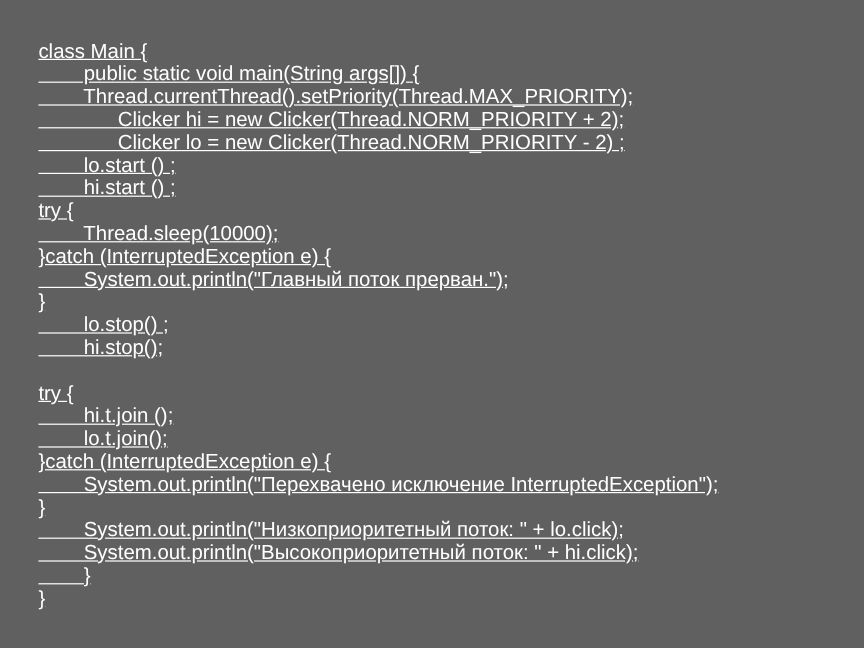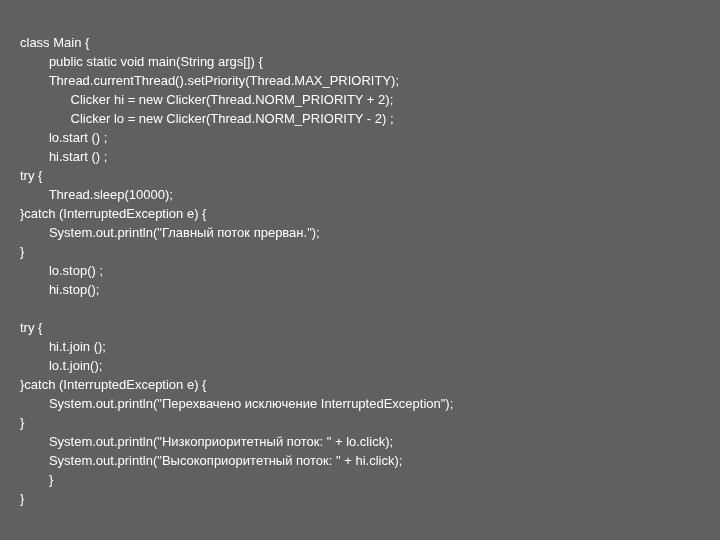--- a/index.html
+++ b/index.html
@@ -5,25 +5,26 @@
   html, body {
     margin: 0;
     padding: 0;
     width: 720px;
     height: 540px;
     background: #606060;
     overflow: hidden;
   }
   .code-area {
     font-family: Arial, Helvetica, sans-serif;
-    font-size: 13px;
+    font-size: 17px;
     line-height: 19px;
     color: #ffffff;
     white-space: pre;
-    padding: 14px 0 0 20px;
+    padding: 14px 0 0 32px;
+    text-decoration: underline;
   }
 </style>
 </head>
 <body>
 
 <div class="code-area">
 <span>class Main {</span>
 <span>        public static void main(String args[]) {</span>
 <span>        Thread.currentThread().setPriority(Thread.MAX_PRIORITY);</span>
 <span>              Clicker hi = new Clicker(Thread.NORM_PRIORITY + 2);</span>

